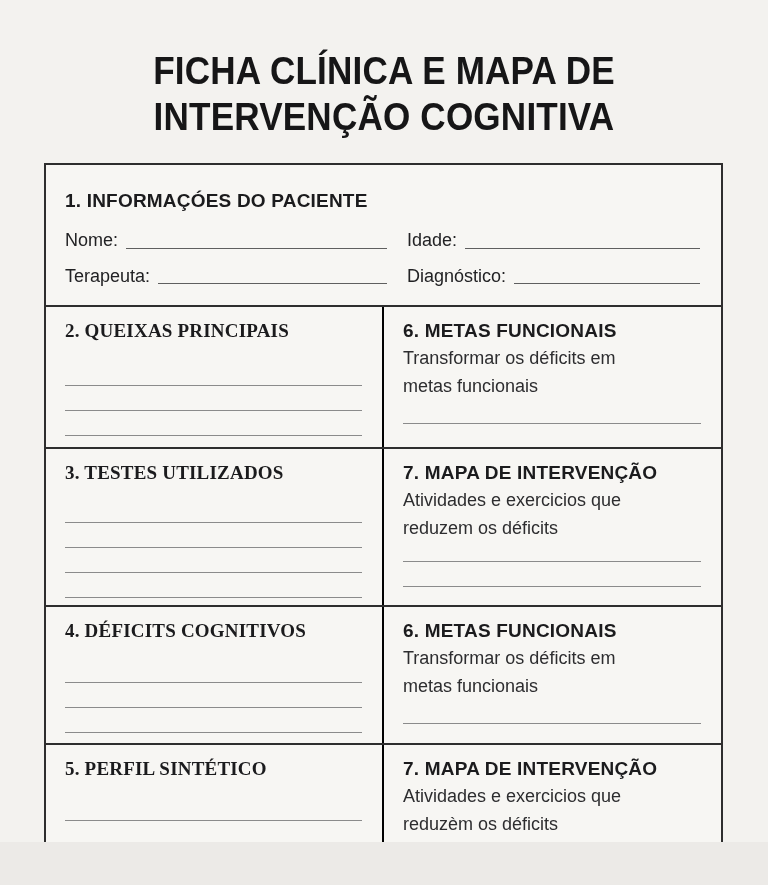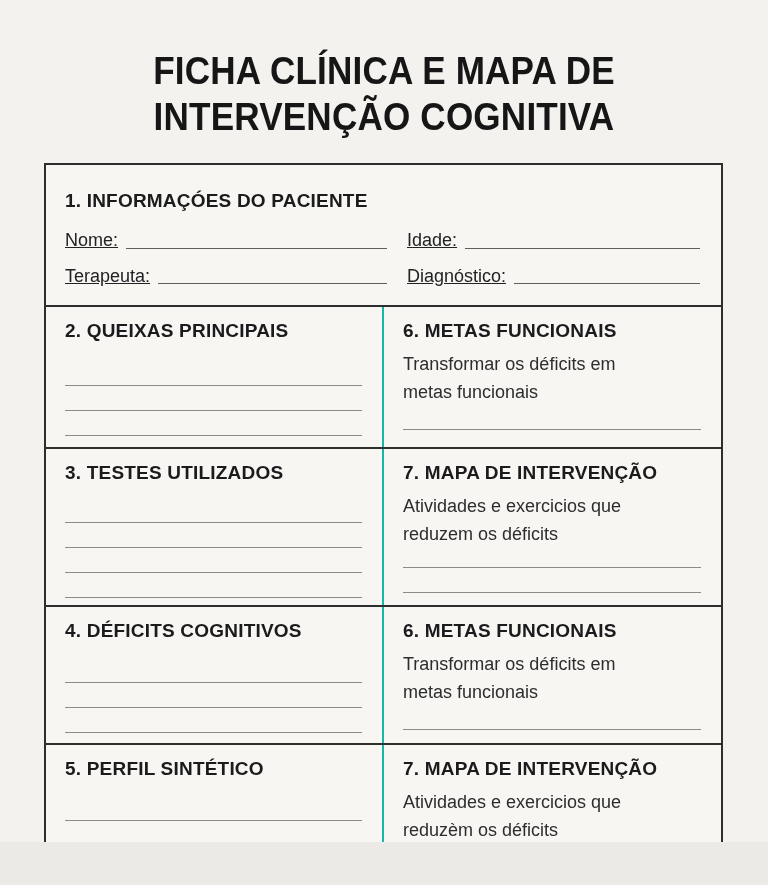--- a/index.html
+++ b/index.html
@@ -32,53 +32,53 @@
     left: 44px;
     top: 163px;
     width: 679px;
     background: #f7f6f3;
     border: 2px solid #2e2e2e;
     border-bottom: none;
   }
   .trow { display: flex; border-top: 2px solid #2e2e2e; }
   .trow:first-child { border-top: none; }
   .cell { padding: 13px 20px 0 19px; }
-  .cell-left  { width: 338px; border-right: 2px solid #14b8a6; }
+  .cell-left  { width: 338px; border-right: 2px solid #000000; font-family: Liberation Serif, serif; }
   .cell-right { flex: 1; }
   .row-1 { height: 128px; display: block; margin-top: 12px; }
   .row-2 { height: 142px; }
   .row-3 { height: 158px; justify-content: center; }
   .row-4 { height: 138px; }
   .row-5 { height: 128px; }
   .row-6 { height: 22px; }
   
   .sec-heading {
     font-weight: 700;
     font-size: 19px;
     letter-spacing: 0.2px;
     color: #1b1b1d;
   }
   .sec-desc {
-    margin-top: 9px;
+    margin-top: 3px;
     font-size: 18px;
     line-height: 1.55;
     color: #2d2d2f;
     max-width: 250px;
   }
   
   .fields-grid {
     display: grid;
     grid-template-columns: 322px 1fr;
     column-gap: 20px;
     row-gap: 14px;
     margin-top: 18px;
     padding-right: 1px;
   }
   .field { display: flex; align-items: flex-end; font-size: 18px; color: #222224; }
-  .field .flabel { white-space: nowrap; padding-right: 8px; line-height: 1.2; text-decoration: underline; }
+  .field .flabel { white-space: nowrap; padding-right: 8px; line-height: 1.2; }
   .field .fline {
     flex: 1;
     border-bottom: 1.6px solid #5f5f5f;
     margin-bottom: 3px;
     min-width: 40px;
   }
   
   .lines { display: flex; flex-direction: column; }
   .rule  { border-bottom: 1.6px solid #8b8b8b; height: 0; }
   .lines .rule + .rule { margin-top: 24px; }

